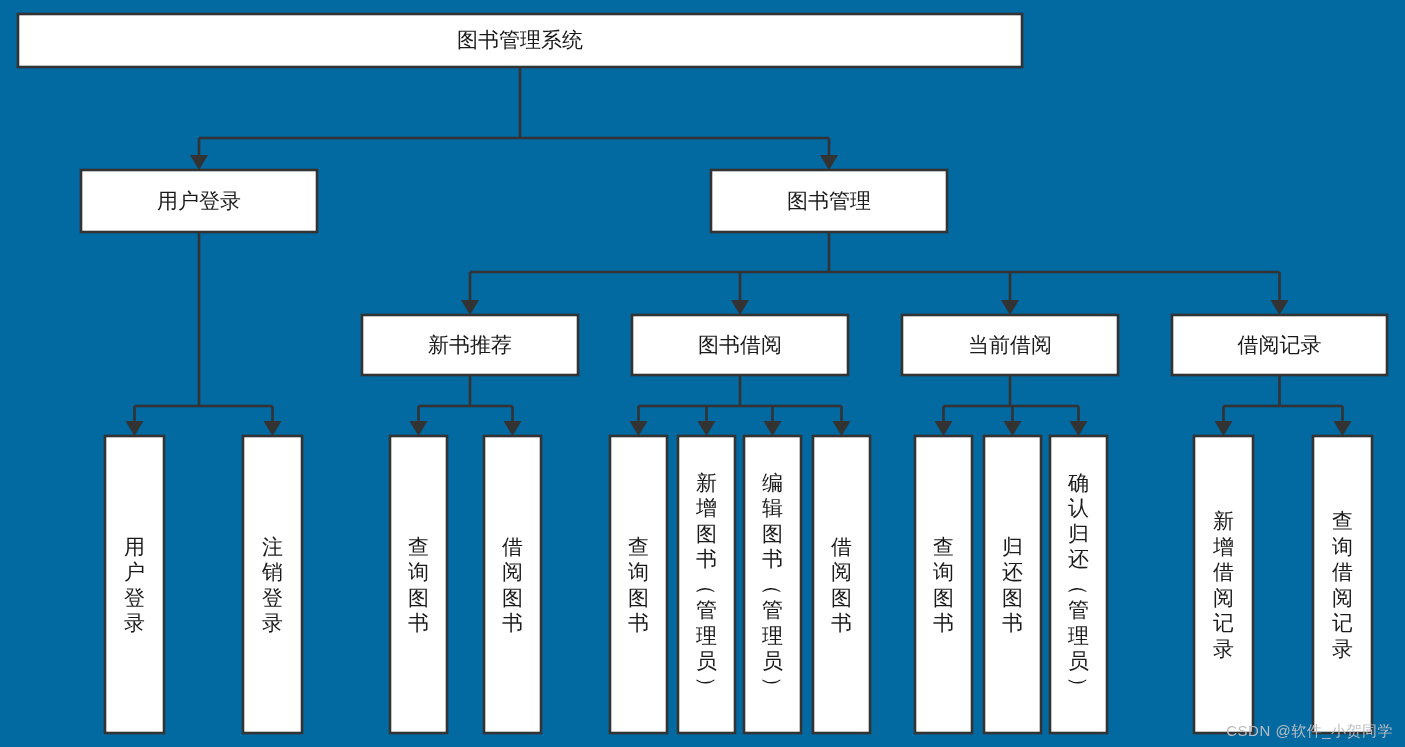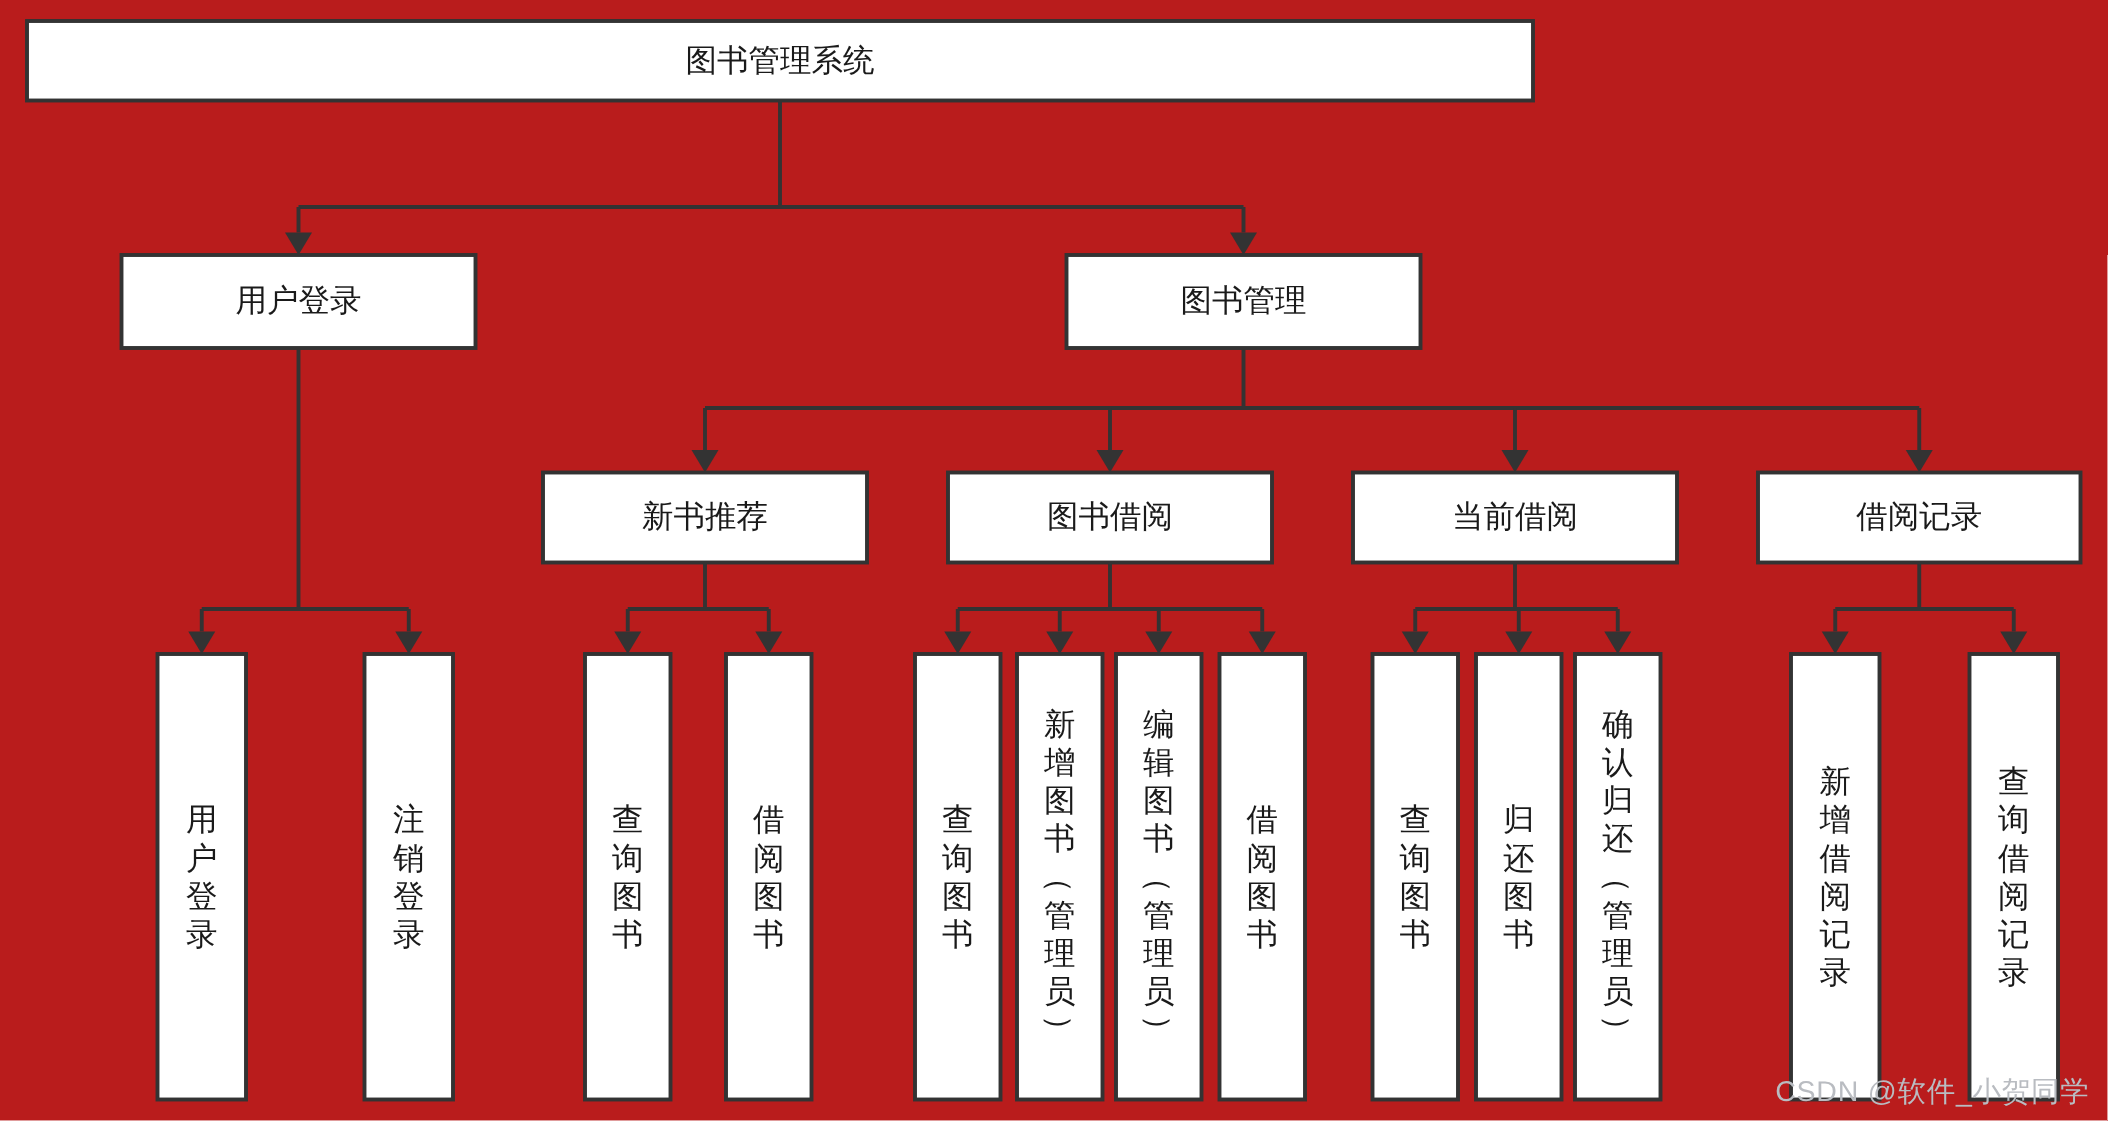--- a/index.html
+++ b/index.html
@@ -7,21 +7,21 @@
     padding: 0;
     background: #ffffff;
   }
   body {
     font-family: "Liberation Sans", "DejaVu Sans", sans-serif;
   }
   #diagram-root {
     position: relative;
     width: 1405px;
     height: 747px;
-    background: #b91c1c;
+    background: #0369a1;
     overflow: hidden;
   }
   svg#flow {
     position: absolute;
     left: 0;
     top: 0;
     width: 1405px;
     height: 747px;
     display: block;
   }
@@ -51,21 +51,21 @@
   }
   .arrow-head {
     fill: #333333;
     stroke: none;
   }
   .watermark {
     position: absolute;
     right: 12px;
     bottom: 6px;
     font-family: "Liberation Sans", "DejaVu Sans", sans-serif;
-    font-size: 19px;
+    font-size: 15px;
     color: #b9bcc1;
     white-space: nowrap;
     letter-spacing: 0.5px;
     text-align: center;
   }
 </style>
 </head>
 <body>
 
 <div id="diagram-root">

